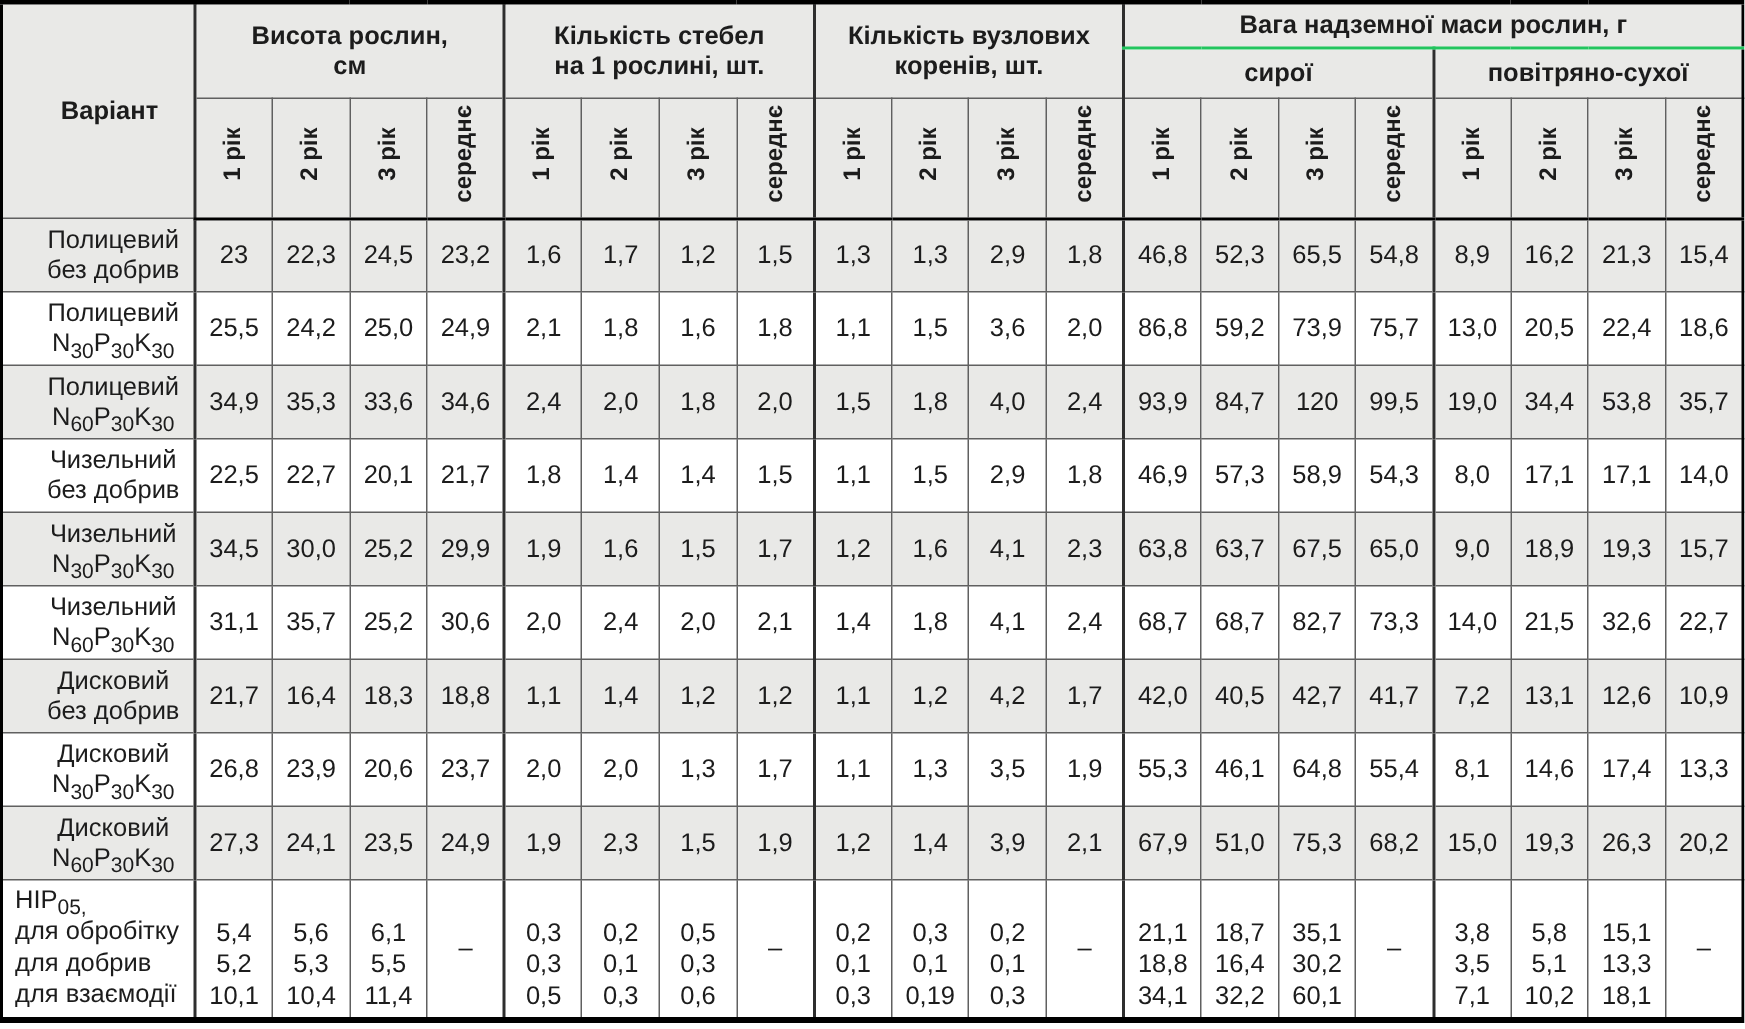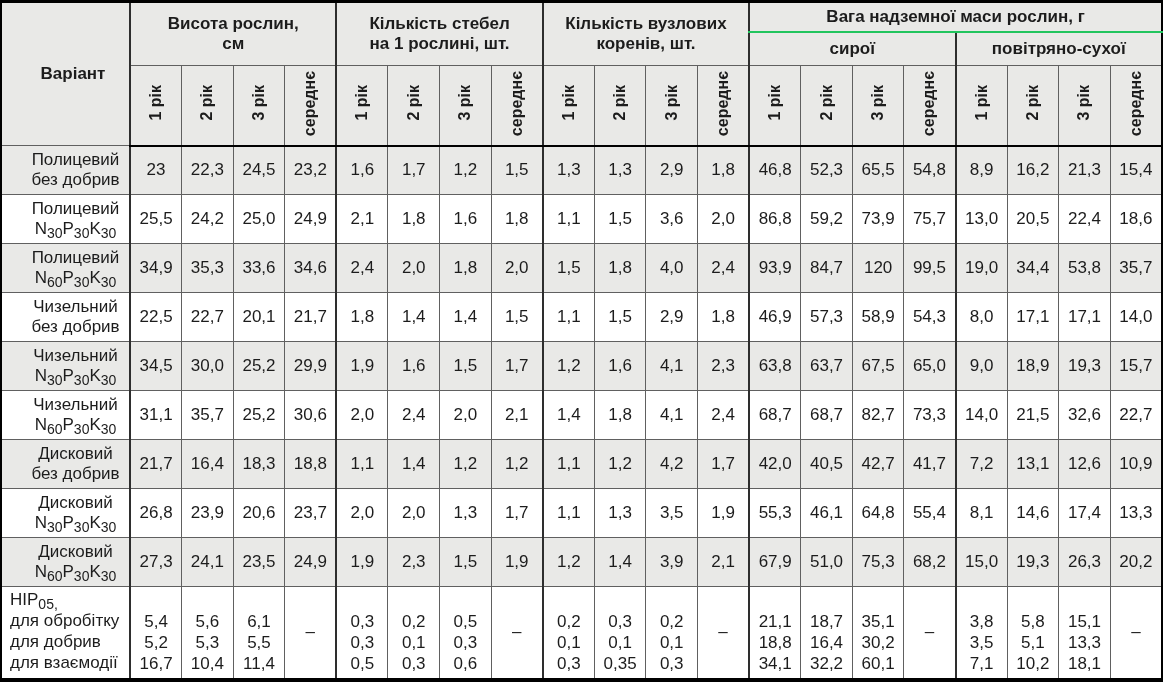--- a/index.html
+++ b/index.html
@@ -359,21 +359,21 @@
       <tr class="footer-row">
         <td class="footer-label">
           <div>НІР<sub>05,</sub></div>
           <div>для обробітку</div>
           <div>для добрив</div>
           <div>для взаємодії</div>
         </td>
         <td class="footer-cell gb">
           <div>5,4</div>
           <div>5,2</div>
-          <div>16,7</div>
+          <div>10,1</div>
         </td>
         <td class="footer-cell">
           <div>5,6</div>
           <div>5,3</div>
           <div>10,4</div>
         </td>
         <td class="footer-cell">
           <div>6,1</div>
           <div>5,5</div>
           <div>11,4</div>
@@ -400,21 +400,21 @@
           <div>–</div>
         </td>
         <td class="footer-cell gb">
           <div>0,2</div>
           <div>0,1</div>
           <div>0,3</div>
         </td>
         <td class="footer-cell">
           <div>0,3</div>
           <div>0,1</div>
-          <div>0,35</div>
+          <div>0,19</div>
         </td>
         <td class="footer-cell">
           <div>0,2</div>
           <div>0,1</div>
           <div>0,3</div>
         </td>
         <td class="dash-cell">
           <div>–</div>
         </td>
         <td class="footer-cell gb">

